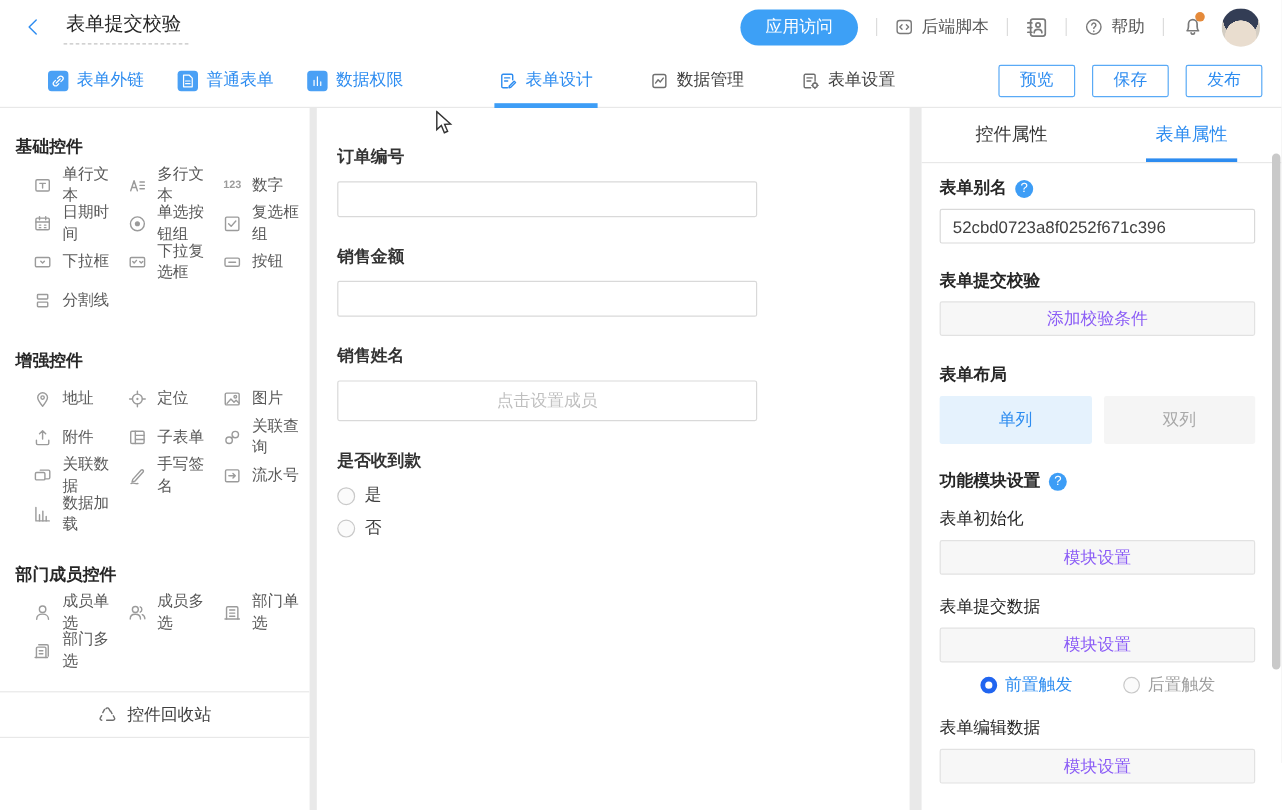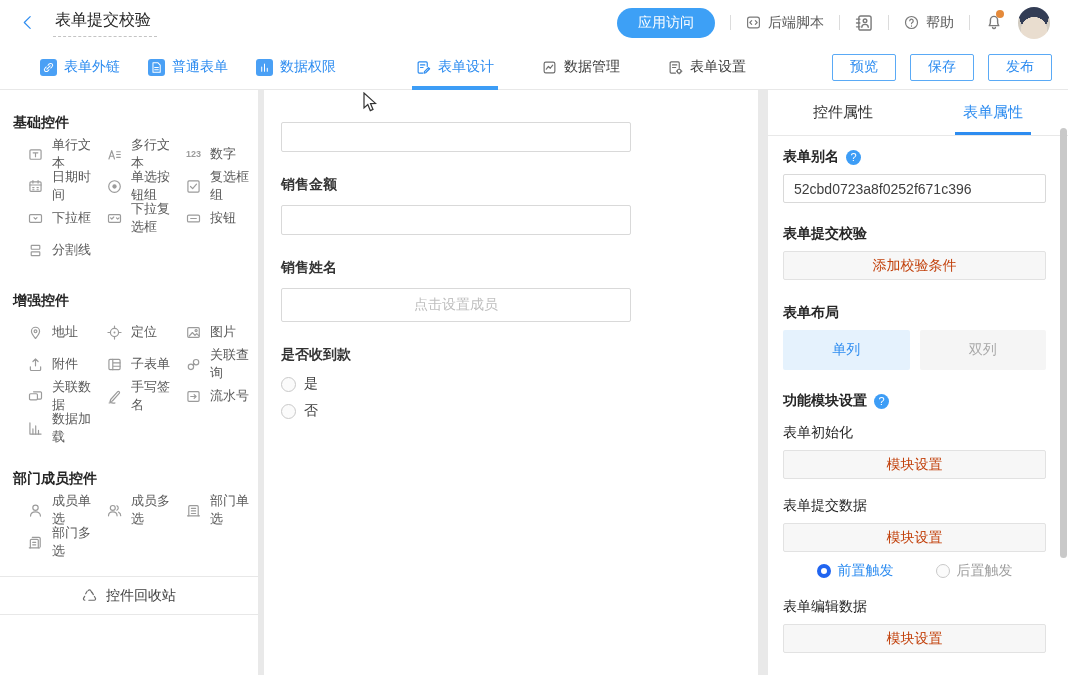--- a/index.html
+++ b/index.html
@@ -71,21 +71,21 @@
   
   .ptabs { height:46px; display:flex; border-bottom:1px solid #e8e8e8; }
   .ptab { flex:1; display:flex; align-items:center; justify-content:center; font-size:15px; color:#333; cursor:pointer; position:relative; }
   .ptab.active { color:#2d8cf0; }
   .ptab.active::after { content:""; position:absolute; bottom:0; left:50%; transform:translateX(-50%); width:76px; height:3px; background:#2d8cf0; }
   .pcontent { padding:0 22px 0 15px; }
   .plabel { font-size:14px; color:#262626; display:flex; align-items:center; gap:7px; }
   .plabel.bold { font-weight:bold; }
   .help-badge { width:15px; height:15px; border-radius:50%; background:#3d9df6; color:#fff; font-size:11px; line-height:15px; text-align:center; display:inline-block; cursor:pointer; font-weight:normal; }
   .alias-input { width:100%; height:29px; border:1px solid #d9d9d9; border-radius:2px; font-size:14px; color:#404040; padding:0 10px; }
-  .gray-btn { width:100%; height:29px; background:#f7f7f7; border:1px solid #e2e2e2; border-radius:2px; color:#c2410c; font-size:14px; cursor:pointer; }
+  .gray-btn { width:100%; height:29px; background:#f7f7f7; border:1px solid #e2e2e2; border-radius:2px; color:#8b5cf6; font-size:14px; cursor:pointer; }
   .layout-btns { display:flex; gap:10px; }
   .layout-btn { flex:1; height:40px; border:none; border-radius:2px; font-size:14px; cursor:pointer; background:#f5f5f5; color:#a8a8a8; }
   .layout-btn.active { background:#e5f2fd; color:#2d8cf0; }
   .trigger-row { display:flex; justify-content:center; gap:42px; }
   .trig { display:flex; align-items:center; gap:7px; font-size:14px; cursor:pointer; }
   .trig .dot { width:14px; height:14px; border-radius:50%; flex:0 0 auto; }
   .trig.on { color:#2d8cf0; }
   .trig.on .dot { border:4.5px solid #2165f0; background:#fff; }
   .trig.off { color:#9e9e9e; }
   .trig.off .dot { border:1px solid #c9c9c9; background:#fbfbfb; }
@@ -465,20 +465,21 @@
             <svg viewBox="0 0 14 14">
               <path d="M5.9 2.4a1.25 1.25 0 0 1 2.2 0l1.1 1.9M11.6 7.9l.9 1.6a1.25 1.25 0 0 1-1.1 1.9H9.2M2.6 11.4a1.25 1.25 0 0 1-1.1-1.9l1-1.7M4.8 3 3.4 5.4M9.2 11.4H6.4M10.6 6.2 9.4 4.1"></path>
             </svg>
           </span>
         <span>控件回收站</span>
       </div>
     </aside>
 
     <main class="canvas">
       <div class="field">
+        <div class="field-label">订单编号</div>
         <input class="field-input" value="" style="">
       </div>
       <div class="field">
         <div class="field-label">销售金额</div>
         <input class="field-input" value="" style="">
       </div>
       <div class="field">
         <div class="field-label">销售姓名</div>
         <div class="member-picker">点击设置成员</div>
       </div>

